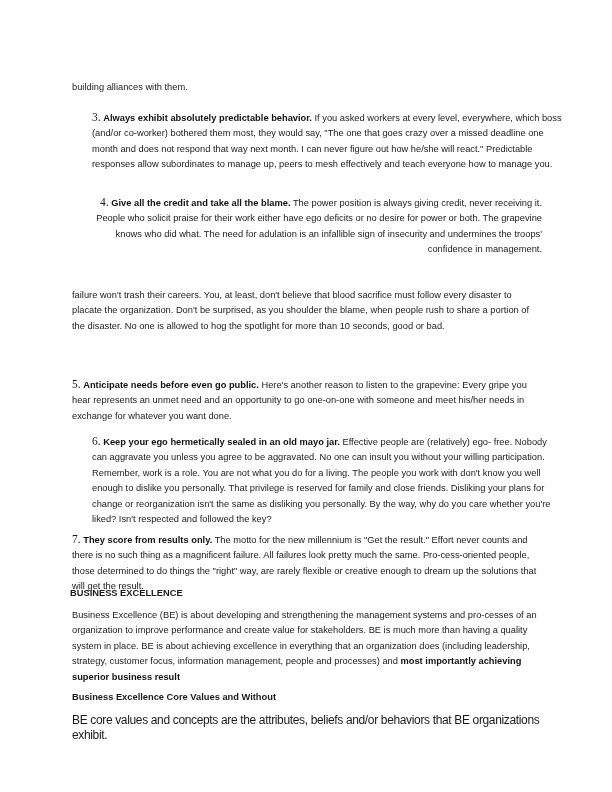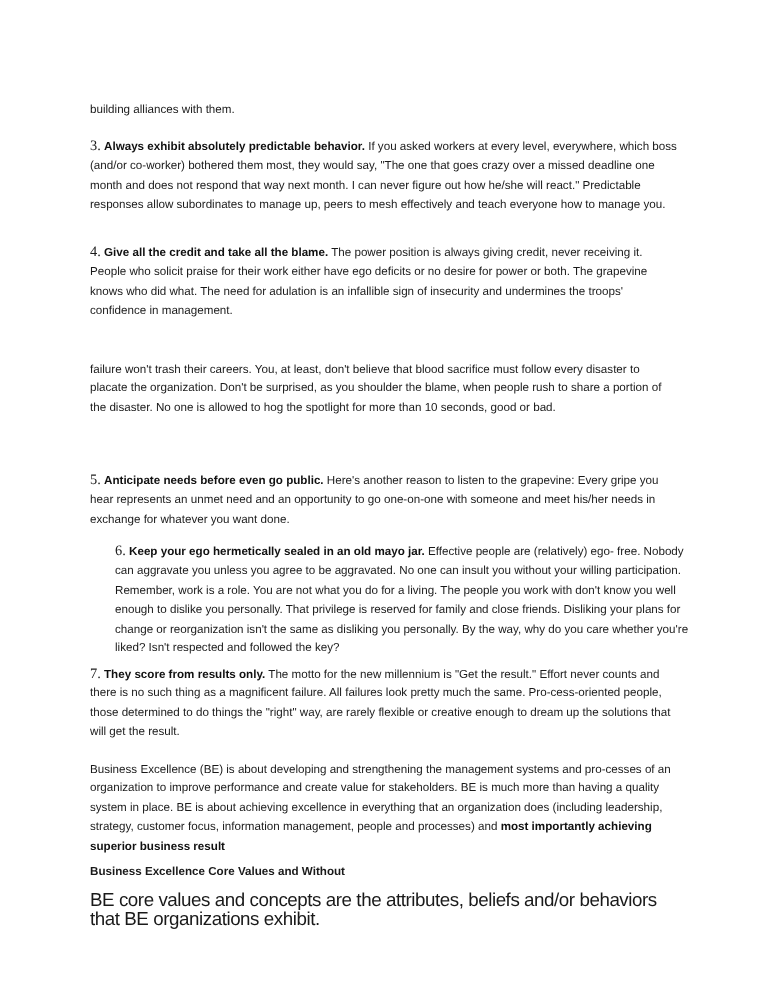--- a/index.html
+++ b/index.html
@@ -6,35 +6,35 @@
     body { width: 612px; height: 792px; position: relative; overflow: hidden; }
     .page { position: absolute; left: 0; top: 16px; width: 612px; height: 792px; background: #fff; }
     .txt {
       position: absolute; left: 72px; width: 470px;
       font-family: "Liberation Sans", sans-serif; font-size: 9.3px;
       line-height: 15.4px; color: #1a1a1a; margin: 0;
     }
     .txt .num { font-family: "Liberation Serif", serif; font-size: 11.5px; }
     .txt b { font-weight: bold; color: #111; }
     .heading { font-weight: bold; font-size: 9.3px; }
-    .last { font-size: 15px; letter-spacing: -0.35px; }
+    .last { font-size: 12px; letter-spacing: -0.35px; }
   </style>
 </head>
 <body>
 
 <div class="page">
 
   <p class="txt" style="top:64px;">building alliances with them.</p>
 
-  <p class="txt" style="top:94px;">
+  <p class="txt" style="top:94px;margin-left:20px;">
     <span class="num">3.</span>
     <b>Always exhibit absolutely predictable behavior.</b><span> If you asked workers at every level, everywhere, which boss (and/or co-worker) bothered them most, they would say, "The one that goes crazy over a missed deadline one month and does not respond that way next month. I can never figure out how he/she will react." Predictable responses allow subordinates to manage up, peers to mesh effectively and teach everyone how to manage you.</span>
   </p>
 
-  <p class="txt" style="top:179px;">
+  <p class="txt" style="top:179px;text-align:right;">
     <span class="num">4.</span>
     <b>Give all the credit and take all the blame.</b><span> The power position is always giving credit, never receiving it. People who solicit praise for their work either have ego deficits or no desire for power or both. The grapevine knows who did what. The need for adulation is an infallible sign of insecurity and undermines the troops' confidence in management.</span>
   </p>
 
   <p class="txt" style="top:272px;">failure won't trash their careers. You, at least, don't believe that blood sacrifice must follow every disaster to placate the organization. Don't be surprised, as you shoulder the blame, when people rush to share a portion of the disaster. No one is allowed to hog the spotlight for more than 10 seconds, good or bad.</p>
 
 
   <p class="txt" style="top:361px;">
     <span class="num">5.</span>
     <b>Anticipate needs before even go public.</b><span> Here's another reason to listen to the grapevine: Every gripe you hear represents an unmet need and an opportunity to go one-on-one with someone and meet his/her needs in exchange for whatever you want done.</span>
@@ -43,20 +43,21 @@
   <p class="txt" style="top:418px;margin-left:20px;">
     <span class="num">6.</span>
     <b>Keep your ego hermetically sealed in an old mayo jar.</b><span> Effective people are (relatively) ego- free. Nobody can aggravate you unless you agree to be aggravated. No one can insult you without your willing participation. Remember, work is a role. You are not what you do for a living. The people you work with don't know you well enough to dislike you personally. That privilege is reserved for family and close friends. Disliking your plans for change or reorganization isn't the same as disliking you personally. By the way, why do you care whether you're liked? Isn't respected and followed the key?</span>
   </p>
 
   <p class="txt" style="top:516px;">
     <span class="num">7.</span>
     <b>They score from results only.</b><span> The motto for the new millennium is "Get the result." Effort never counts and there is no such thing as a magnificent failure. All failures look pretty much the same. Pro-cess-oriented people, those determined to do things the "right" way, are rarely flexible or creative enough to dream up the solutions that will get the result.</span>
   </p>
 
+  <p class="txt heading" style="top:570px; left:70px;">BUSINESS EXCELLENCE</p>
 
   <p class="txt" style="top:592px;">
     <span>Business Excellence (BE) is about developing and strengthening the management systems and pro-cesses of an organization to improve performance and create value for stakeholders. BE is much more than having a quality system in place. BE is about achieving excellence in everything that an organization does (including leadership, strategy, customer focus, information management, people and processes) and </span><b>most importantly achieving superior business result</b>
   </p>
 
   <p class="txt heading" style="top:674px;">Business Excellence Core Values and Without</p>
 
   <p class="txt last" style="top:697px; width:480px;">BE core values and concepts are the attributes, beliefs and/or behaviors that BE organizations exhibit.</p>
 
 </div>

